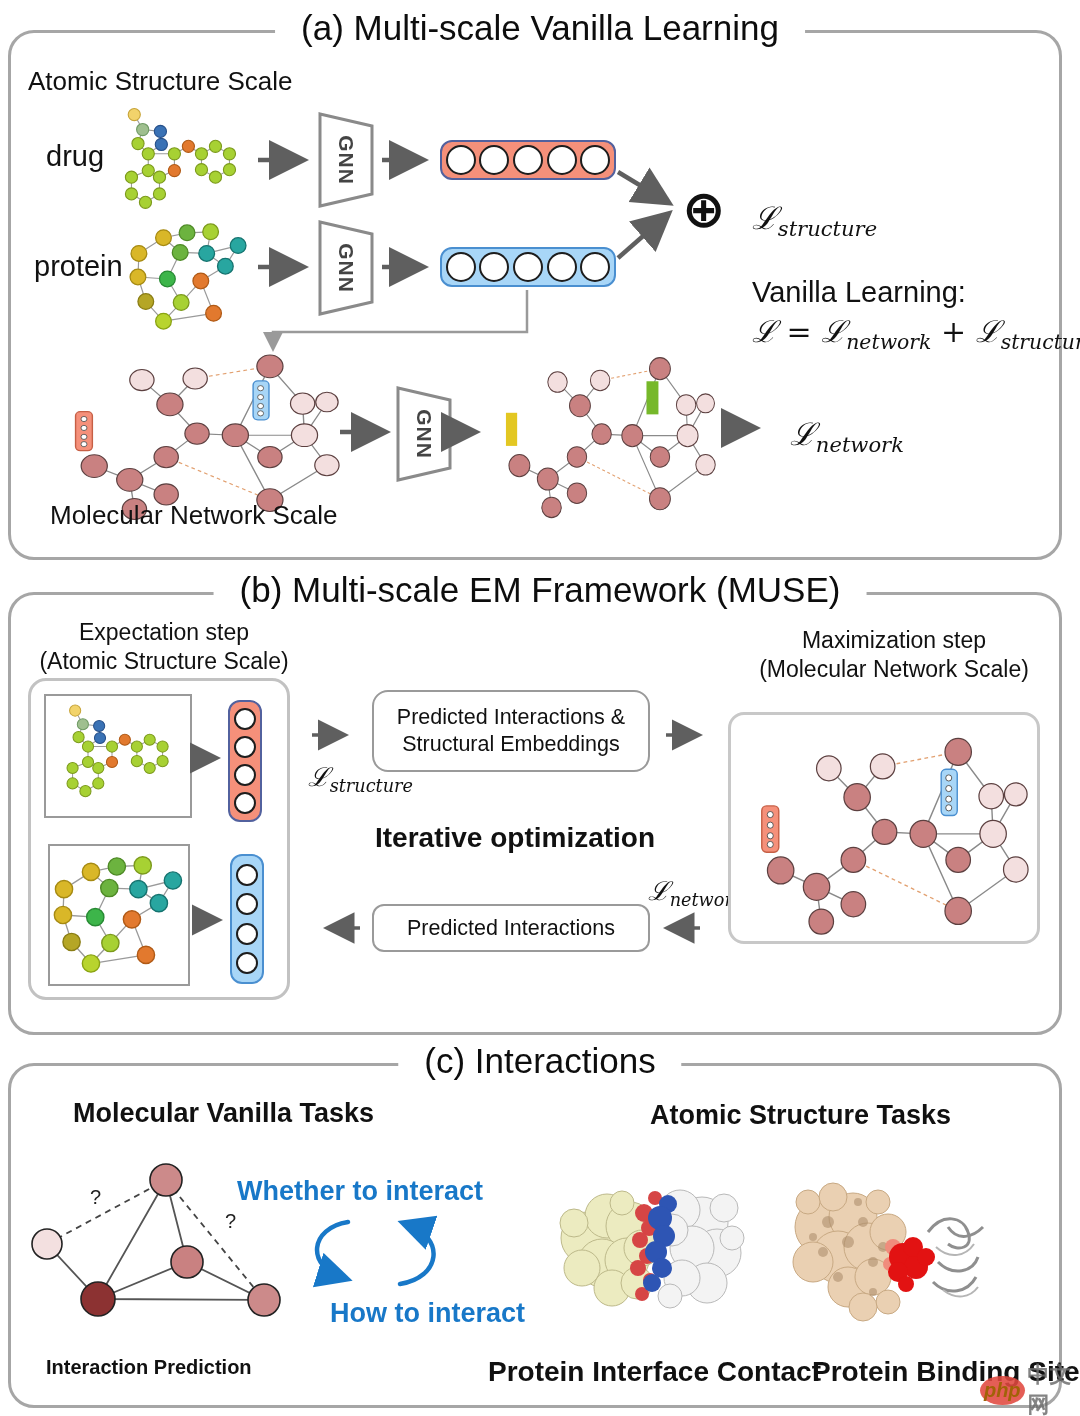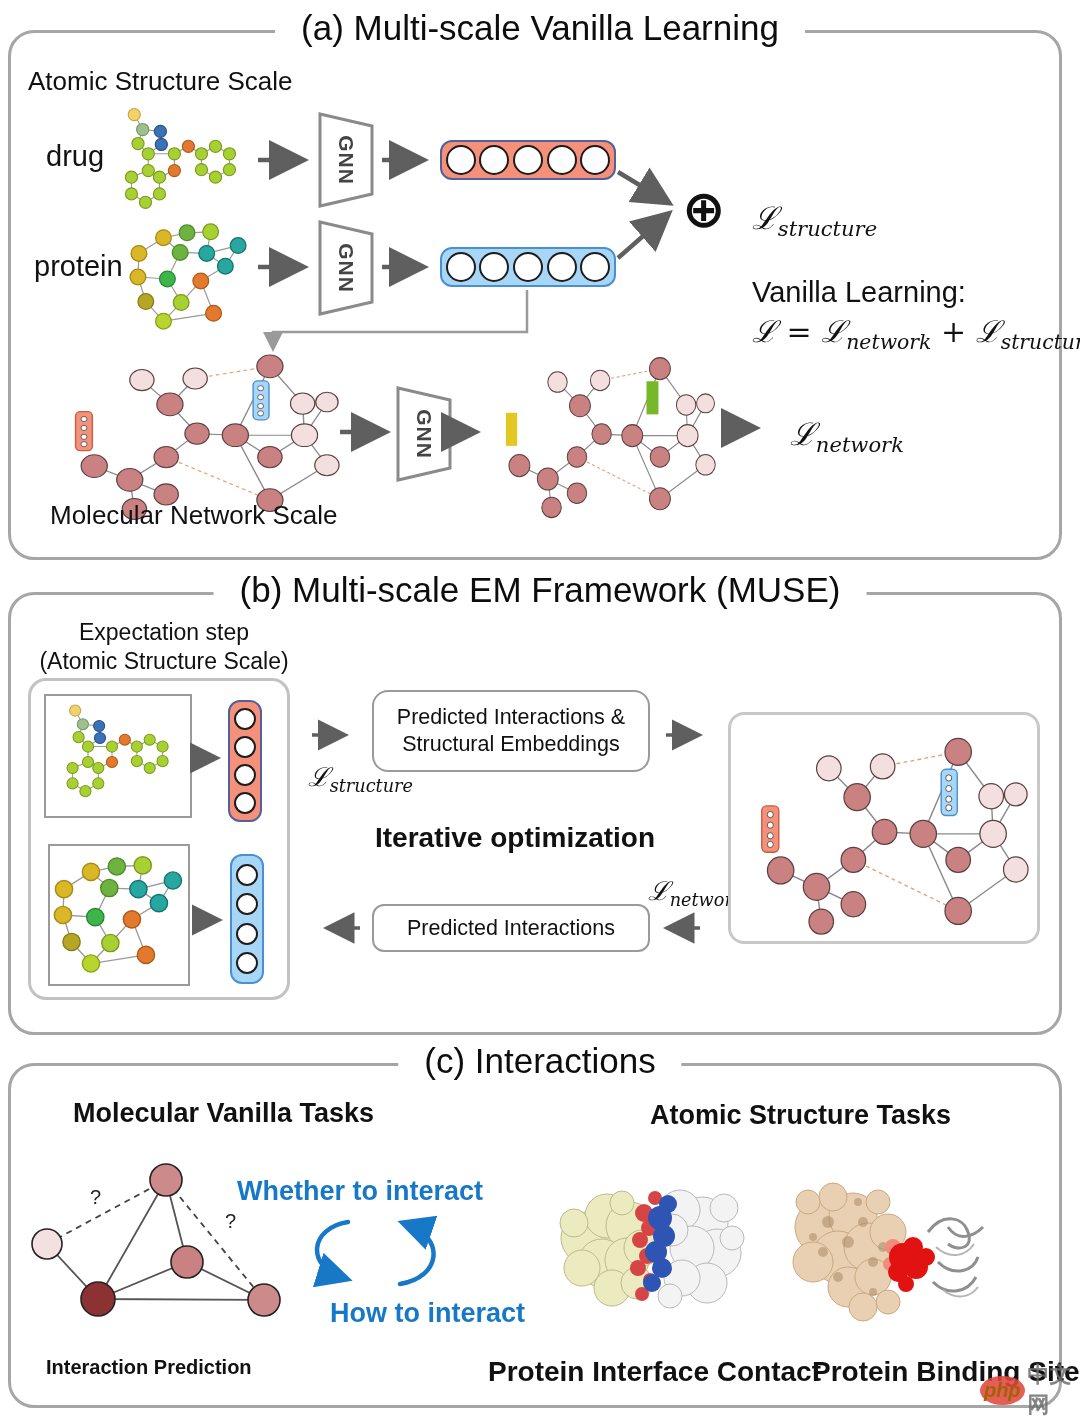--- a/index.html
+++ b/index.html
@@ -244,20 +244,24 @@
   </svg>
 
   <div class="lbl math" style="left:790px;top:412px;font-size:31px;"><span>ℒ</span><sub>network</sub></div>
 
   <div class="lbl" style="left:50px;top:500px;font-size:26px;">Molecular Network Scale</div>
 
   <div class="lbl" style="left:38px;top:618px;width:252px;text-align:center;font-size:23px;line-height:29px;">
     <div>Expectation step</div>
     <div>(Atomic Structure Scale)</div>
   </div>
+  <div class="lbl" style="left:758px;top:626px;width:272px;text-align:center;font-size:23px;line-height:29px;">
+    <div>Maximization step</div>
+    <div>(Molecular Network Scale)</div>
+  </div>
 
   <div class="gbox" style="left:28px;top:678px;width:262px;height:322px;border:3px solid #c2c2c2;border-radius:18px;"></div>
 
   <div class="gbox" style="left:44px;top:694px;width:148px;height:124px;border:2px solid #9a9a9a;">
     <svg width="144" height="120" viewBox="6 4 160 140">
         <use href="#molgraph"></use>
       </svg>
   </div>
   <div class="pill v salmon-pill" style="left:228px;top:700px;width:34px;height:122px;">
     <i class="dot"></i>

